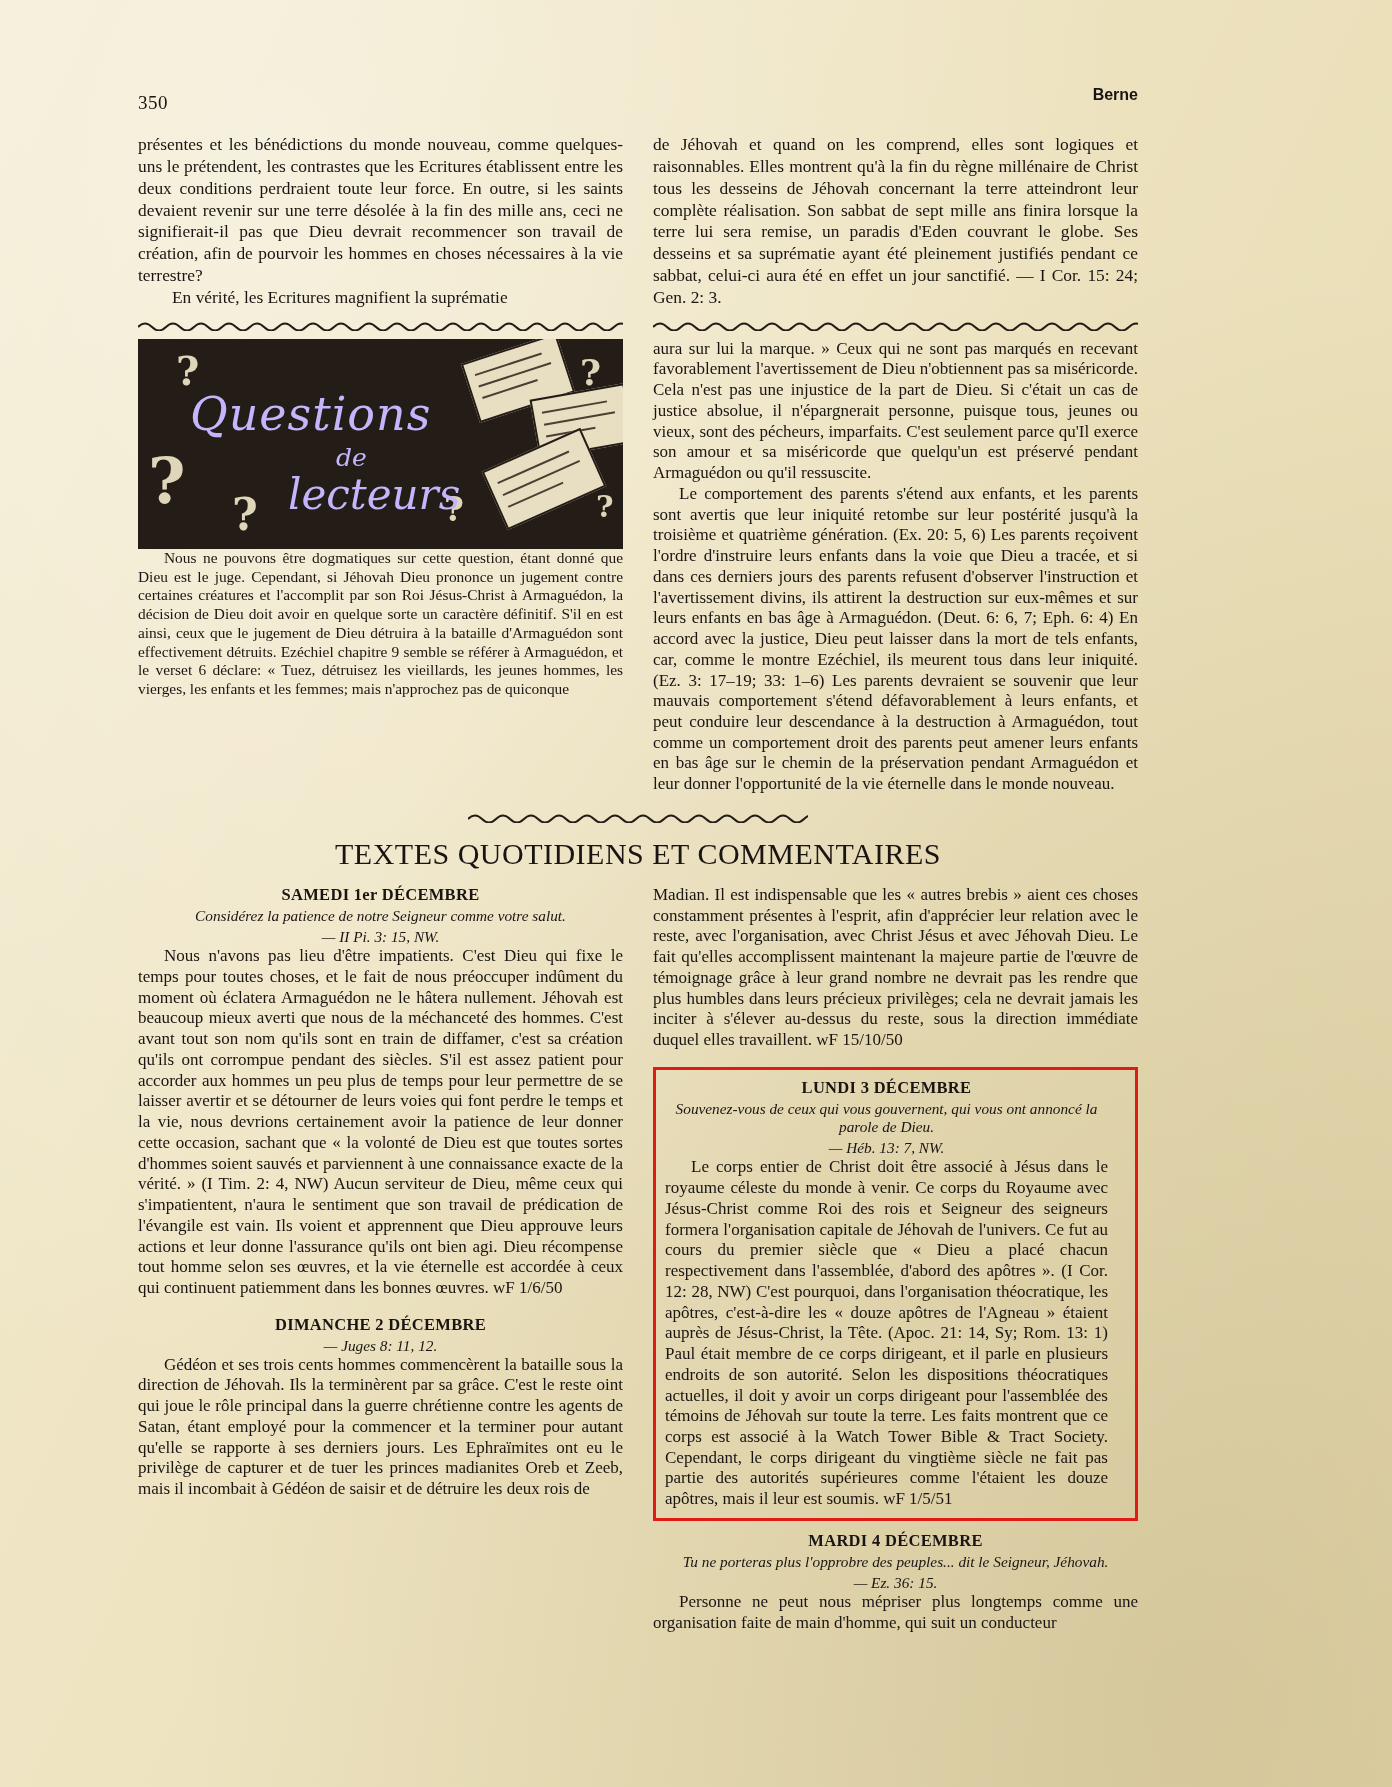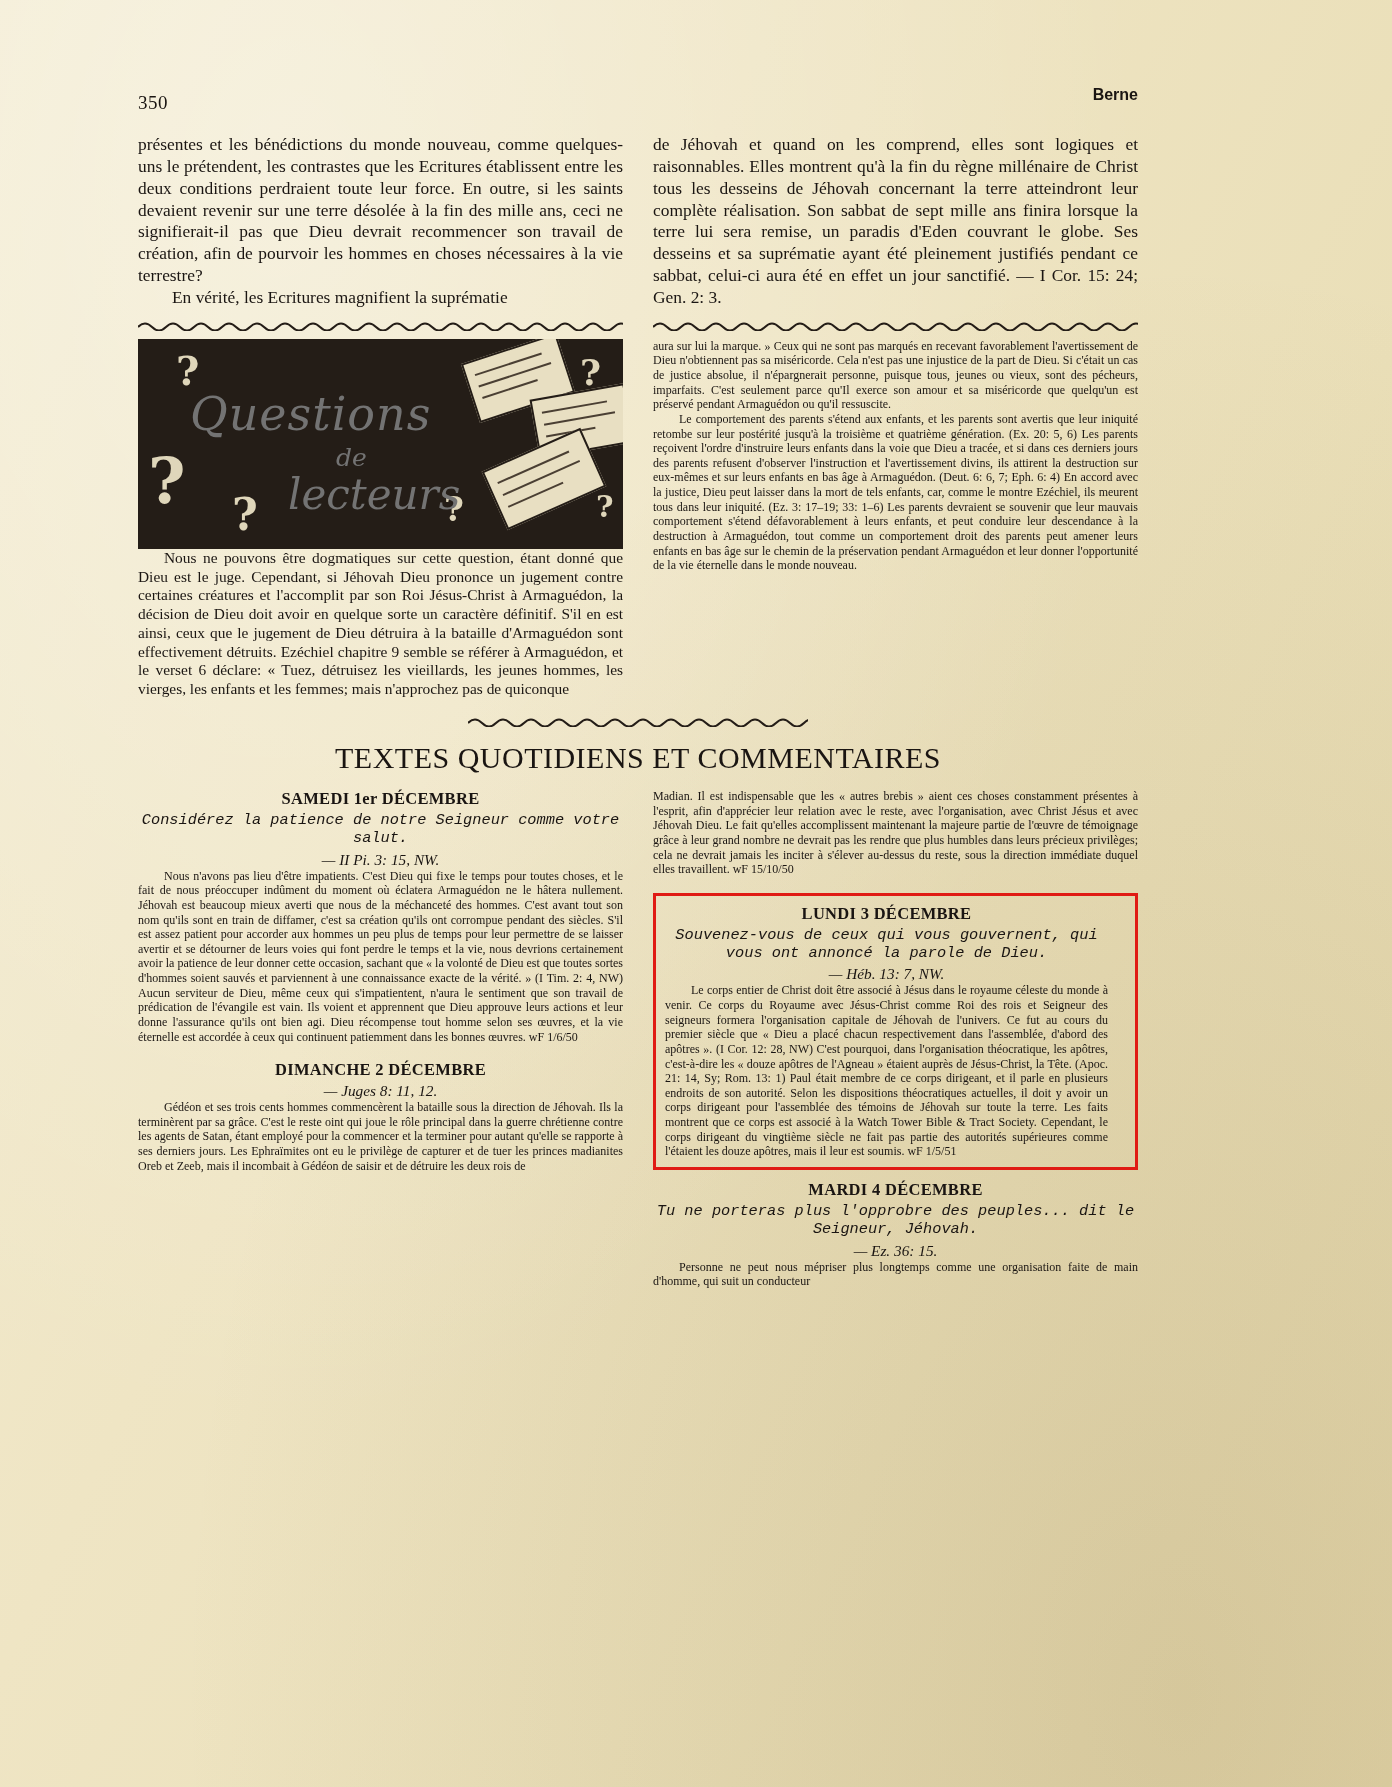--- a/index.html
+++ b/index.html
@@ -87,21 +87,21 @@
     text-justify: inter-word;
     hyphens: auto;
   }
   p.body.indent {
     text-indent: 34px;
   }
   p.body + p.body {
     margin-top: 0;
   }
   .small-body {
-    font-size: 12px;
+    font-size: 17px;
     line-height: 1.22;
     text-align: justify;
     margin: 0;
   }
   .small-body.indent {
     text-indent: 26px;
   }
   
   .wavy {
     height: 12px;
@@ -113,21 +113,21 @@
   .qart {
     width: 485px;
     height: 210px;
     background: #241d17;
     position: relative;
     overflow: hidden;
     margin-top: 4px;
   }
   .qart .script {
     position: absolute;
-    color: #737373;
+    color: #c4b5fd;
     font-family: "DejaVu Serif", serif;
     font-style: italic;
     text-align: right;
   }
   .qart .q1 {
     left: 52px;
     top: 48px;
     font-size: 46px;
     letter-spacing: 1px;
   }
@@ -194,21 +194,20 @@
     font-family: "Liberation Serif", serif;
     letter-spacing: 0.3px;
     margin: 0 0 2px 0;
   }
   .day-text {
     font-style: italic;
     font-size: 15.3px;
     line-height: 1.2;
     text-align: center;
     margin: 0 0 3px 0;
-    font-family: Liberation Mono, monospace;
   }
   .day-ref {
     font-style: italic;
     font-size: 15.3px;
     text-align: center;
   }
   .spacer-16 { height: 16px; }
   .spacer-10 { height: 10px; }
   
   .hl-box {

